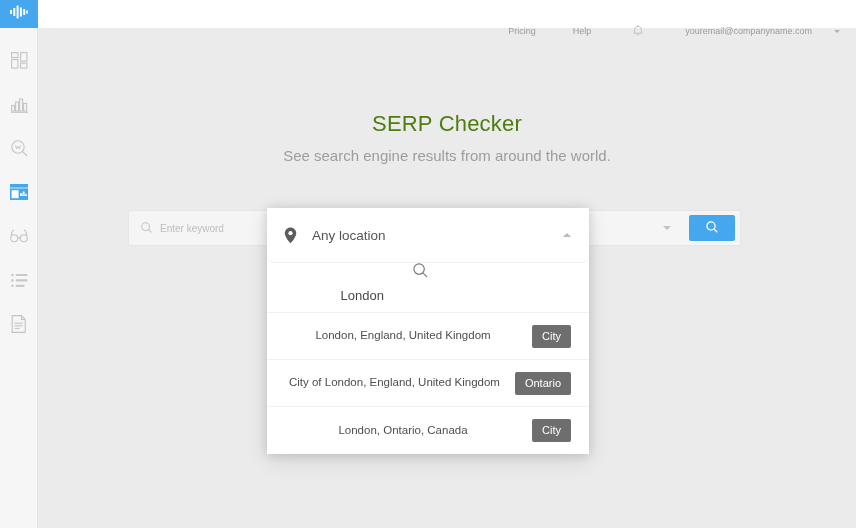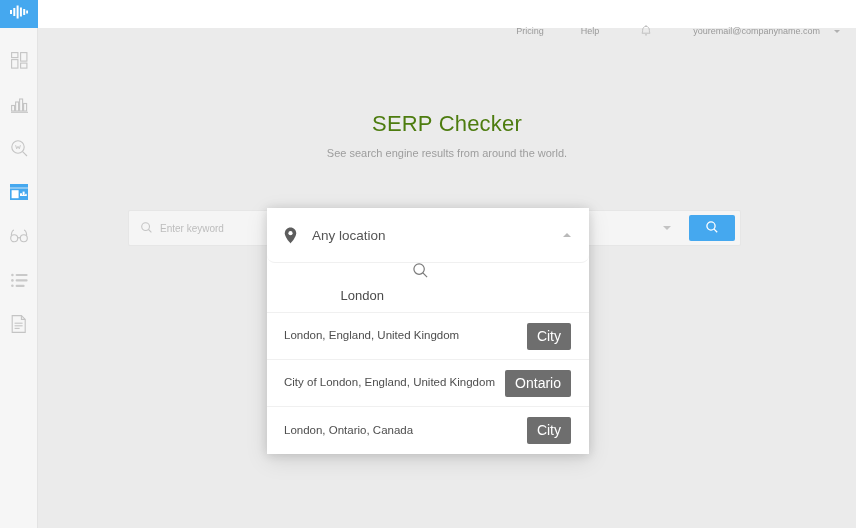--- a/index.html
+++ b/index.html
@@ -43,21 +43,21 @@
     z-index: 25;
   }
   .tb-cell {
     display: flex; align-items: center; justify-content: center;
     padding: 0 18px;
     font-size: 9px; color: #9a9a9a;
     border-left: 1px solid #ededed;
     cursor: pointer; white-space: nowrap; margin-top: 31px;
   }
   .tb-cell.bell { padding: 0 22px; }
-  .tb-cell.user { padding: 0 16px 0 18px; gap: 14px; }
+  .tb-cell.user { padding: 0 16px 0 18px; gap: 22px; }
   .caret-sm {
     width: 0; height: 0; display: inline-block;
     border-left: 3px solid transparent;
     border-right: 3px solid transparent;
     border-top: 3.5px solid #b0b0b0;
   }
 
   
   .main {
     position: absolute; left: 38px; top: 28px;
@@ -66,21 +66,21 @@
   }
   .page-title {
     text-align: center;
     font-size: 22px; font-weight: 400;
     color: #4d7c0f;
     margin-top: 83px;
     letter-spacing: 0.2px;
   }
   .page-sub {
     text-align: center;
-    font-size: 11px;
+    font-size: 15px;
     color: #9d9d9d;
     margin-top: 10px;
   }
 
   
   .searchbar {
     position: absolute; left: 90px; top: 182px;
     width: 613px; height: 36px;
     display: flex; align-items: stretch;
     background: #f5f5f5;
@@ -161,33 +161,34 @@
     font-family: "Liberation Sans", sans-serif;
     font-size: 13px; color: #4a4a4a;
   }
   .loc-results { padding-bottom: 0; }
   .loc-row {
     min-height: 47px;
     display: flex; align-items: center;
     padding: 9px 18px 9px 17px;
     border-bottom: 1px solid #f0f0f0;
     cursor: pointer;
+    text-align: center;
   }
   .loc-row:last-child { border-bottom: 0; }
   .loc-row .name {
     flex: 1 1 auto;
     font-size: 11.5px; color: #4e4e4e;
     line-height: 15.5px;
     padding-right: 10px;
   }
   .badge {
     flex: 0 0 auto;
     background: #6e6e6e;
     color: #ffffff;
-    font-size: 14px;
+    font-size: 11px;
     padding: 5px 10px 6px;
     border-radius: 2px;
     white-space: nowrap;
   }
 </style>
 </head>
 <body>
 
 <div class="app">
 

